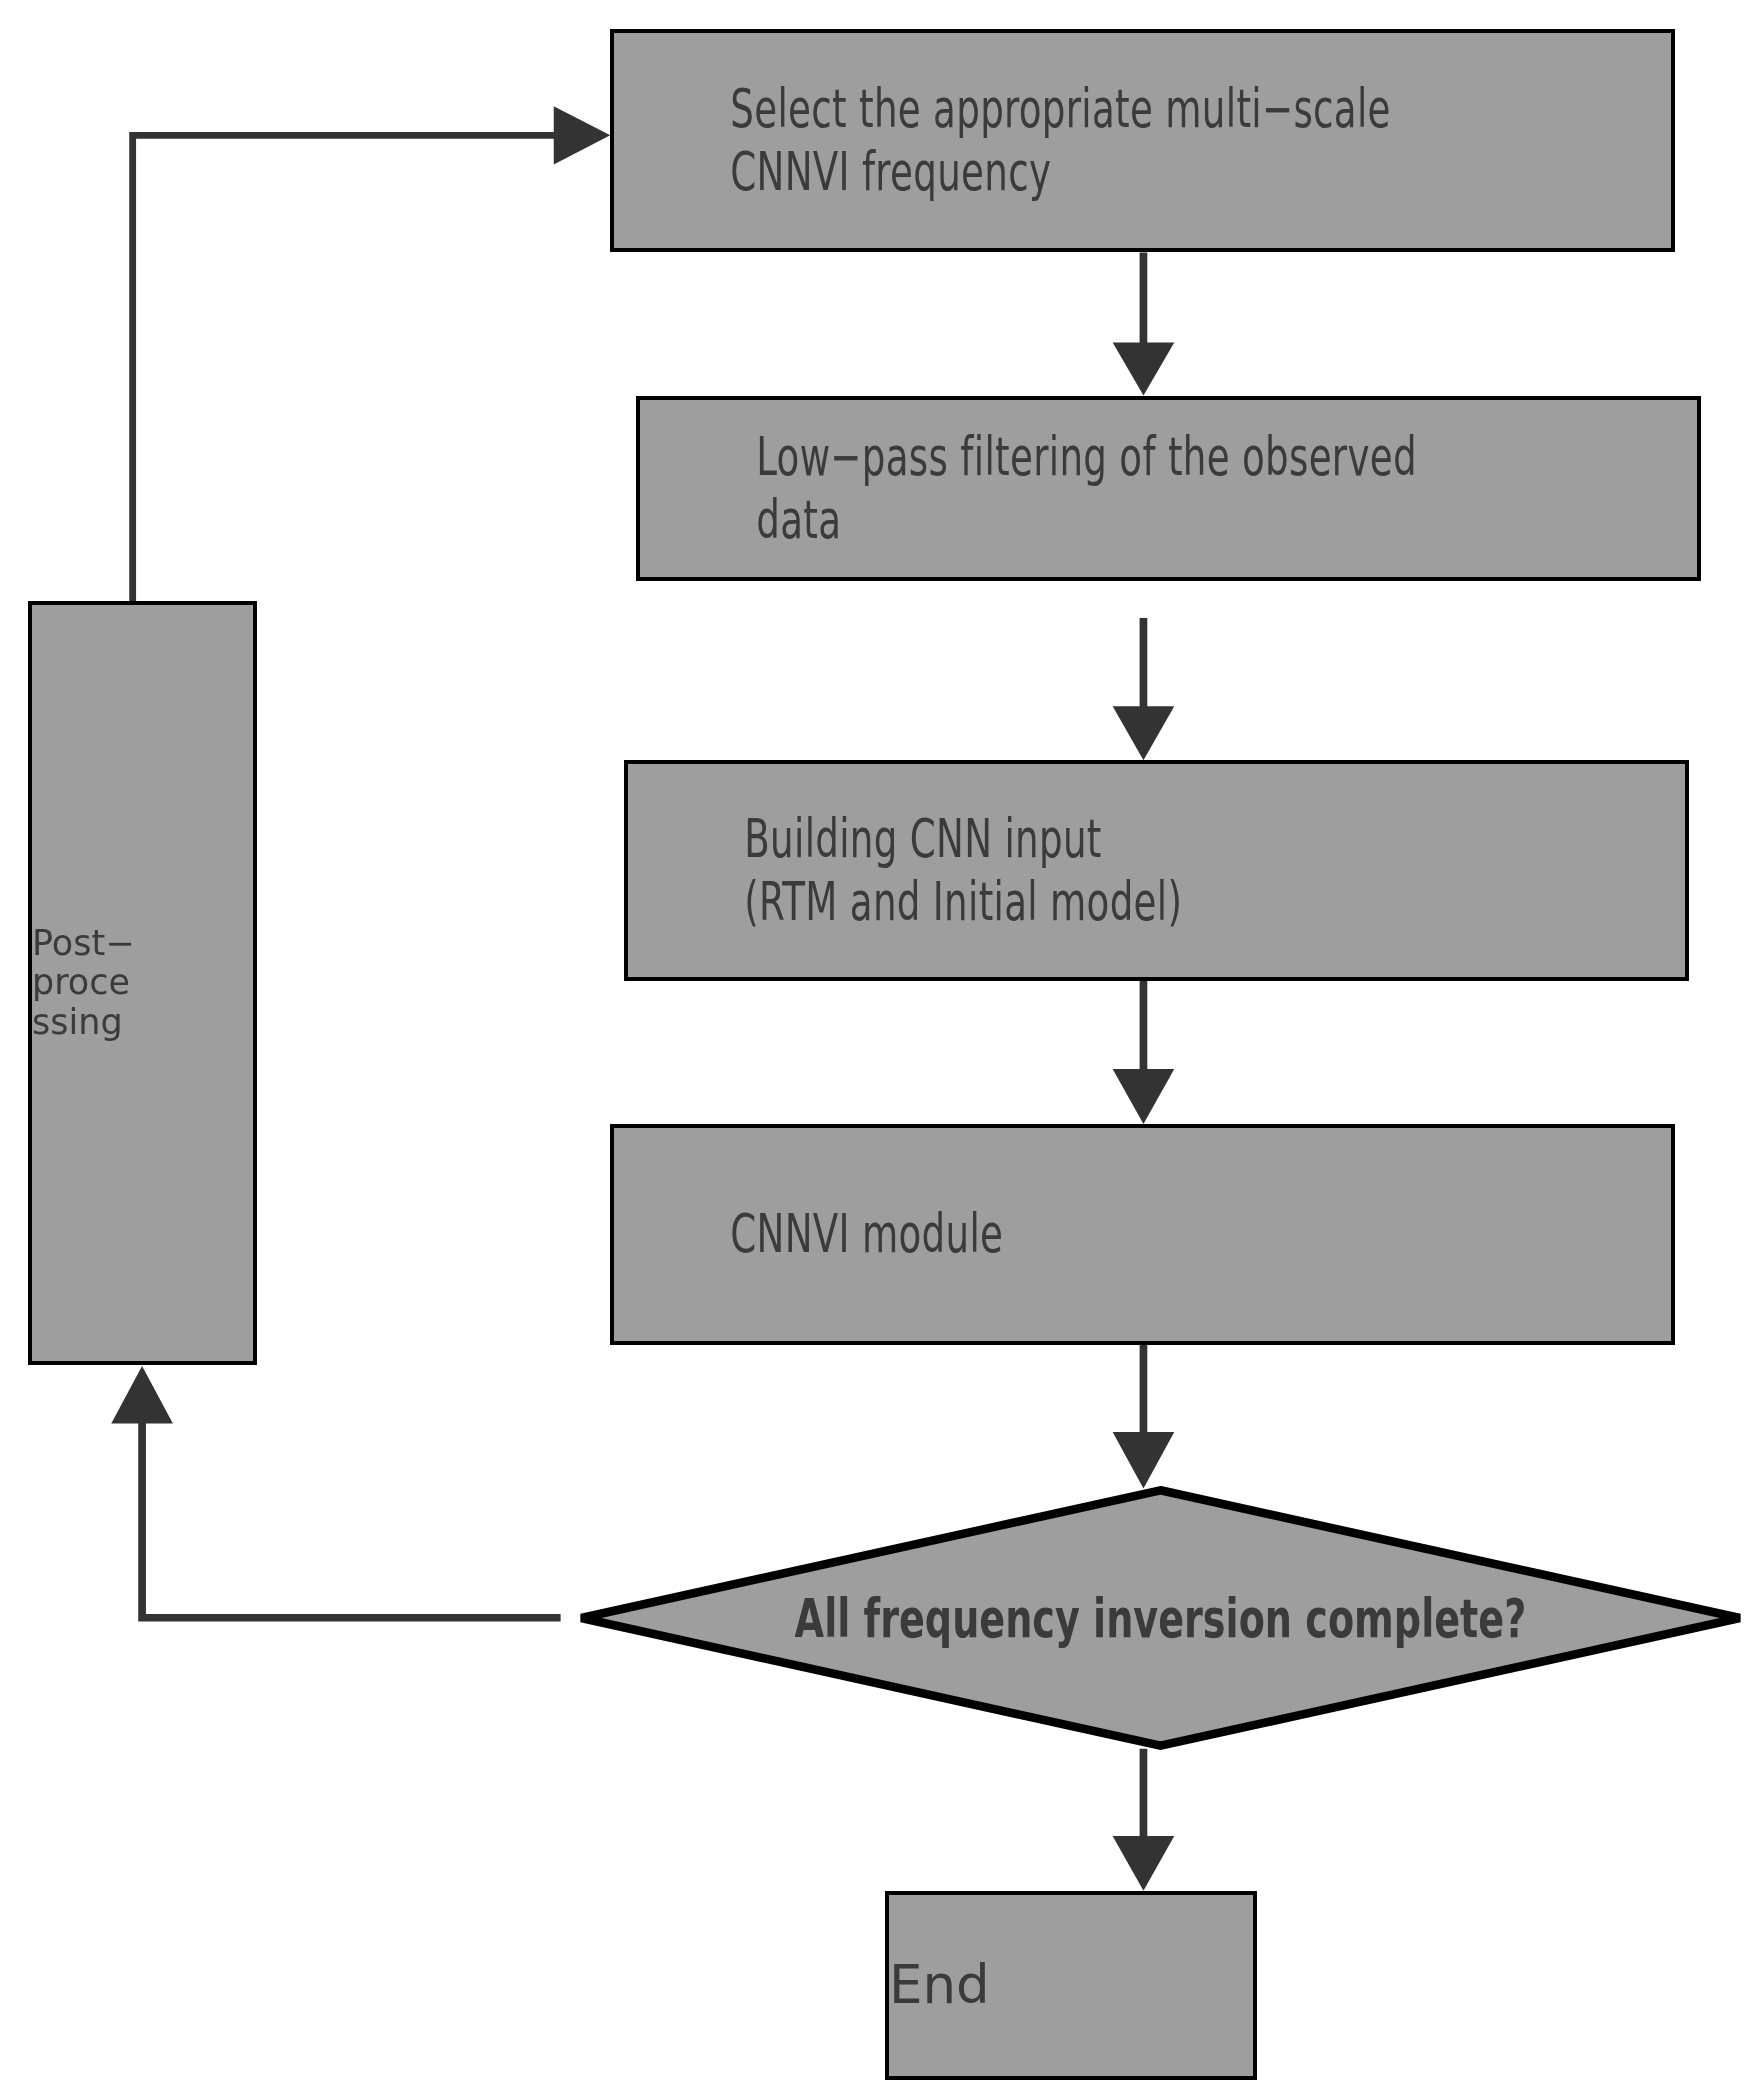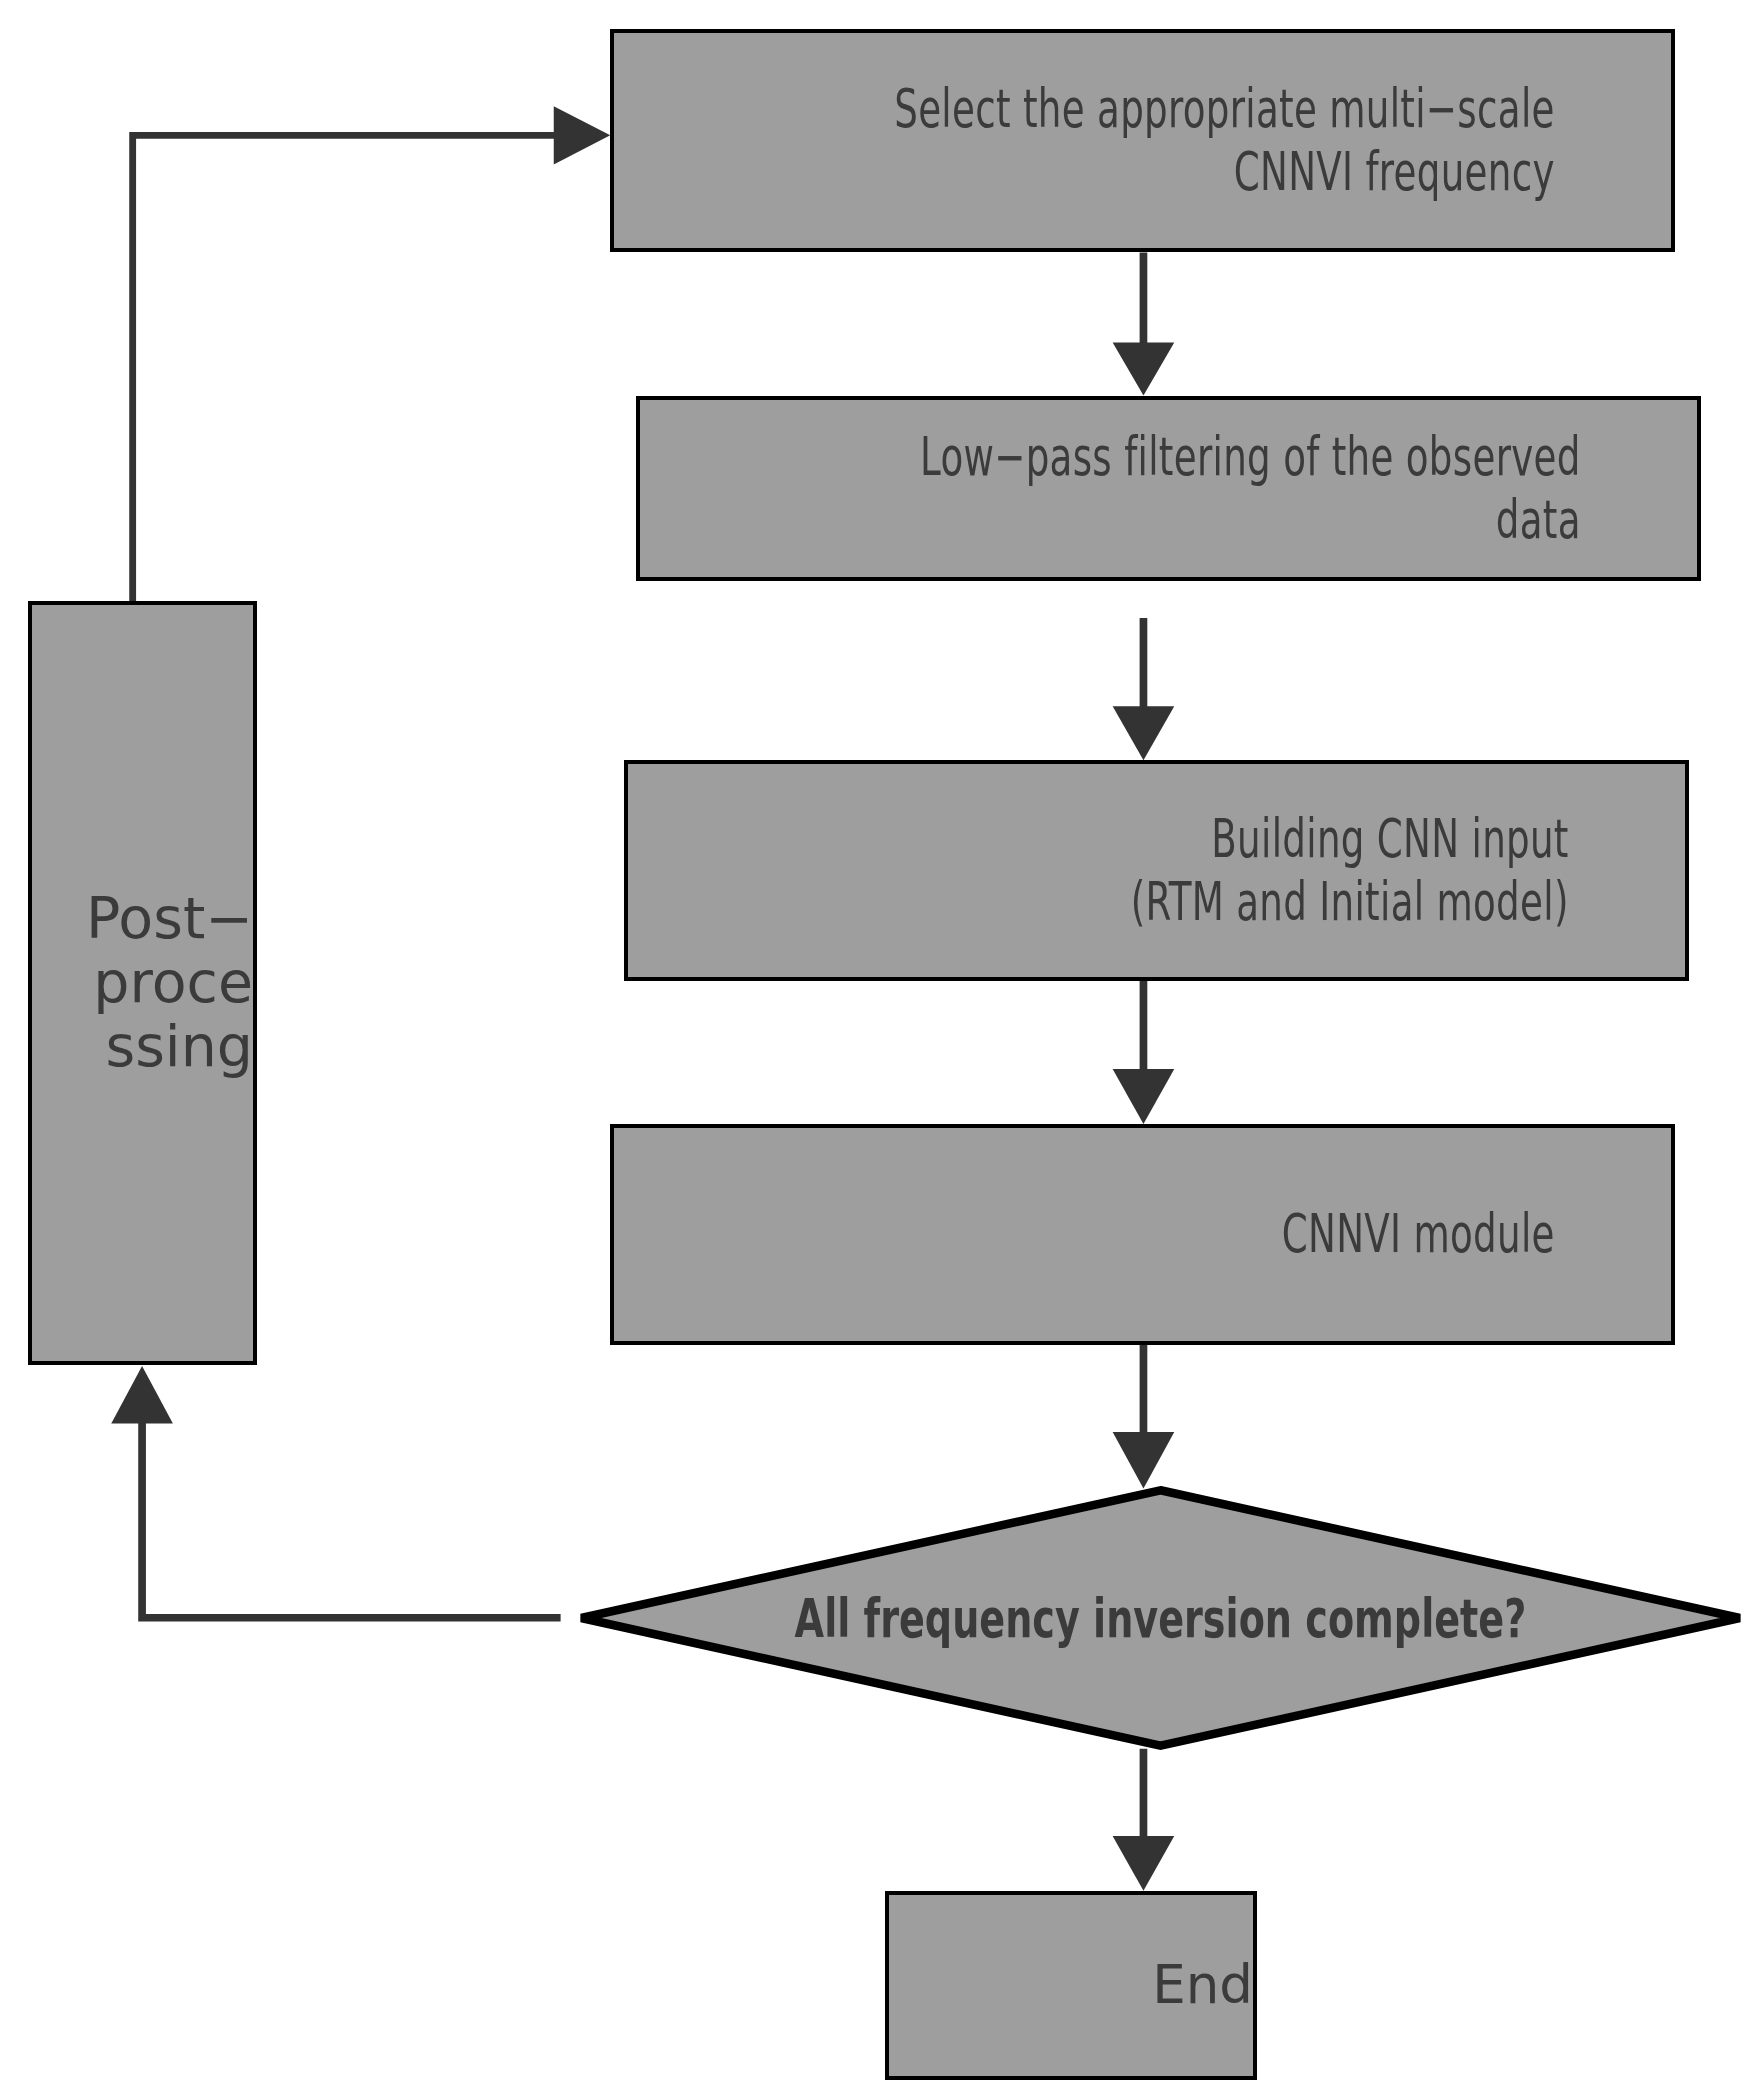--- a/index.html
+++ b/index.html
@@ -16,21 +16,21 @@
     font-family: "Liberation Sans", sans-serif;
   }
   .node {
     position: absolute;
     box-sizing: border-box;
     background: #9e9e9e;
     border: 4.3px solid #000000;
     display: flex;
     align-items: center;
     justify-content: center;
-    text-align: right;
+    text-align: left;
     color: #3b3b3b;
   }
   .node-text {
     width: 100%;
     line-height: 1.18;
     white-space: pre-line;
   }
   
   .cond {
     font-family: "DejaVu Sans Condensed", "Liberation Sans Narrow", "Liberation Sans", sans-serif;
@@ -44,21 +44,21 @@
     font-size: 53px;
   }
   
   #node-select        { left: 610px;  top: 29px;   width: 1065px; height: 223px; }
   #node-lowpass       { left: 598px;  top: 396px;  width: 1065px; height: 185px; margin-left: 38px; }
   #node-cnninput      { left: 610px;  top: 760px;  width: 1065px; height: 221px; margin-left: 14px; }
   #node-cnnvi         { left: 610px;  top: 1124px; width: 1065px; height: 221px; }
   #node-post          { left: 28px;   top: 601px;  width: 229px; height: 764px; }
   #node-end           { left: 843px;  top: 1891px; width: 372px; height: 189px; margin-left: 42px; }
 
-  #node-post .node-text { font-size: 57px; line-height: 1.12; }
+  #node-post .node-text { font-size: 35px; line-height: 1.12; }
   #node-end  .node-text { font-size: 53px; }
 
   
   #node-decision {
     position: absolute;
     left: 577px;
     top: 1486px;
     width: 1167px;
     height: 264px;
     font-weight: bold;

